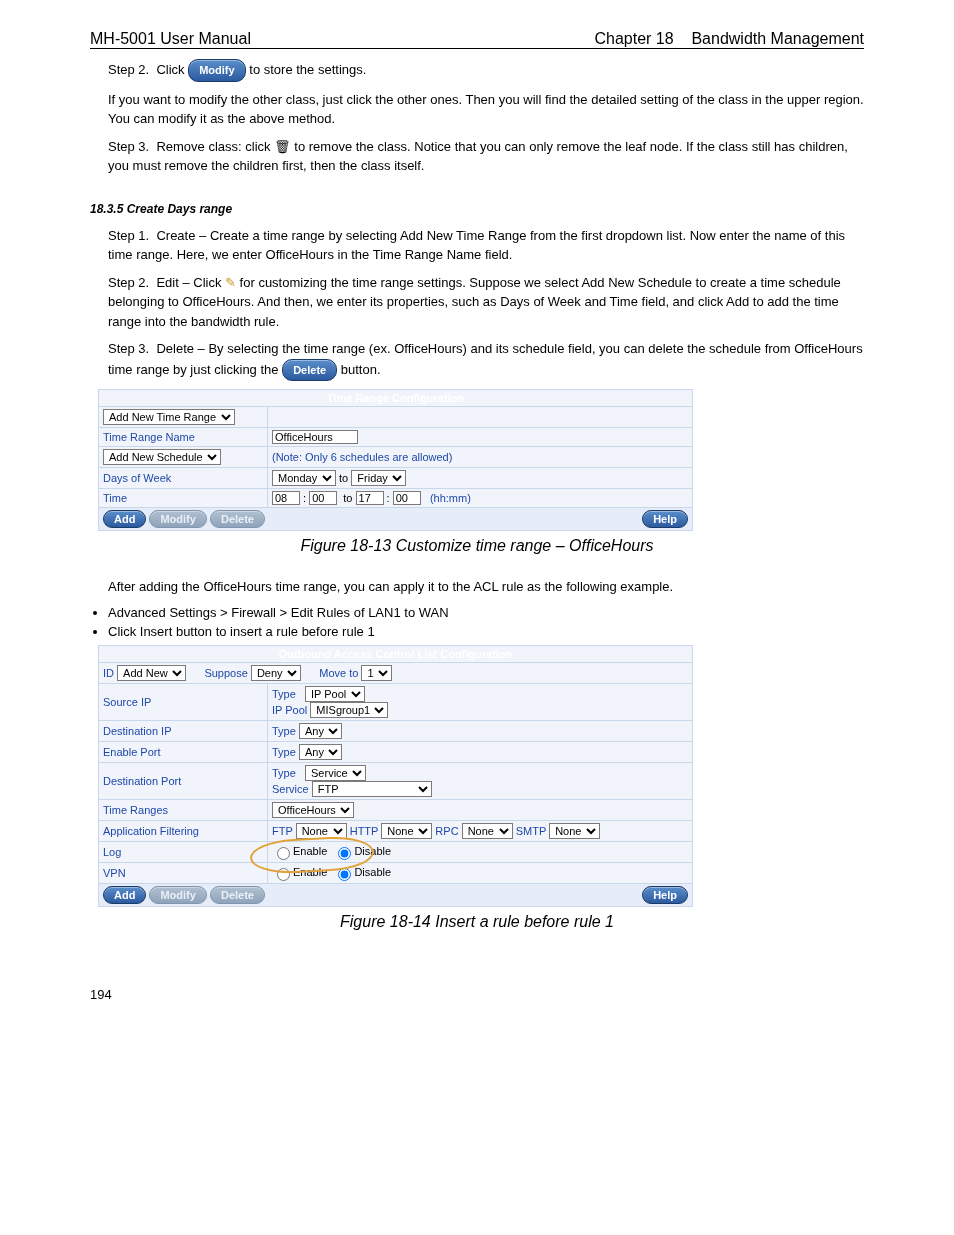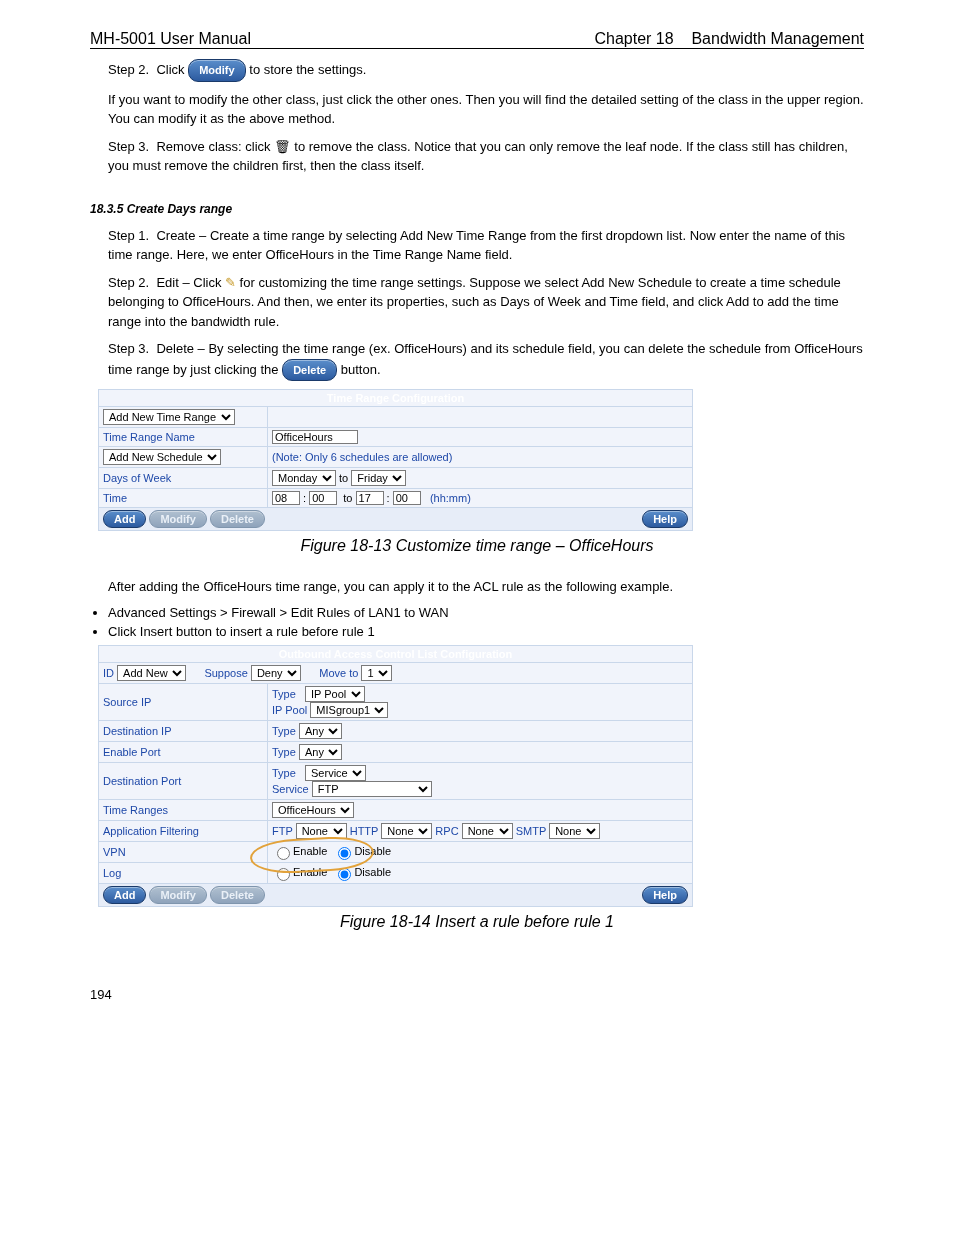--- a/index.html
+++ b/index.html
@@ -180,28 +180,28 @@
       <select class="sel"><option>None</option></select>
       <span>HTTP</span>
       <select class="sel"><option>None</option></select>
       <span>RPC</span>
       <select class="sel"><option>None</option></select>
       <span>SMTP</span>
       <select class="sel"><option>None</option></select>
     </td>
   </tr>
   <tr>
-    <td class="label">VPN</td>
+    <td class="label">Log</td>
     <td>
       <input type="radio" class="radio" style=""><span>Enable</span>&nbsp;
       <input type="radio" class="radio" checked="" style=""><span>Disable</span>
     </td>
   </tr>
   <tr>
-    <td class="label">Log</td>
+    <td class="label">VPN</td>
     <td>
       <input type="radio" class="radio" style=""><span>Enable</span>&nbsp;
       <input type="radio" class="radio" checked="" style=""><span>Disable</span>
     </td>
   </tr>
   <tr class="btnrow">
           <td colspan="2">
     <span class="btn">Add</span>
     <span class="btn dim">Modify</span>
     <span class="btn dim">Delete</span>

